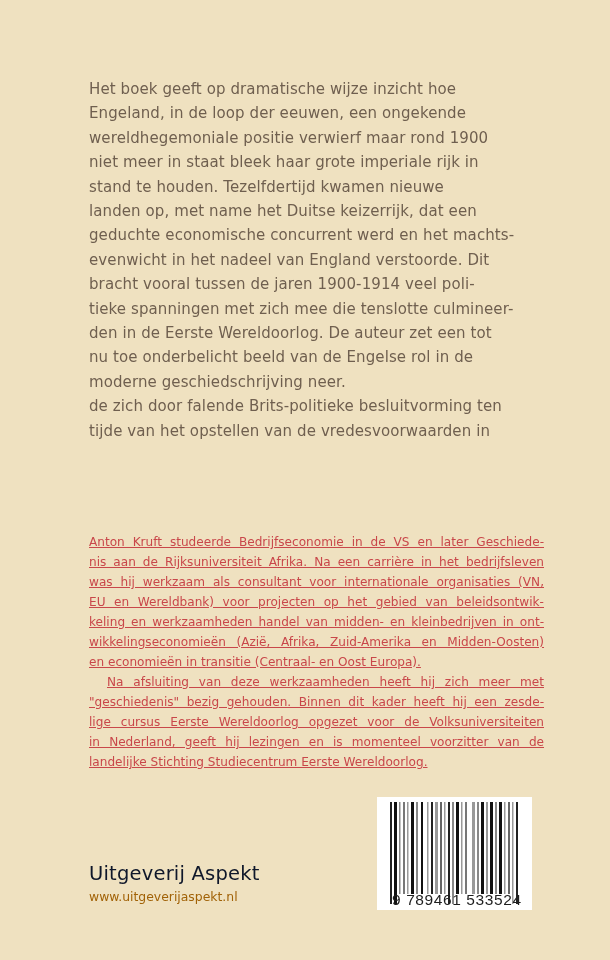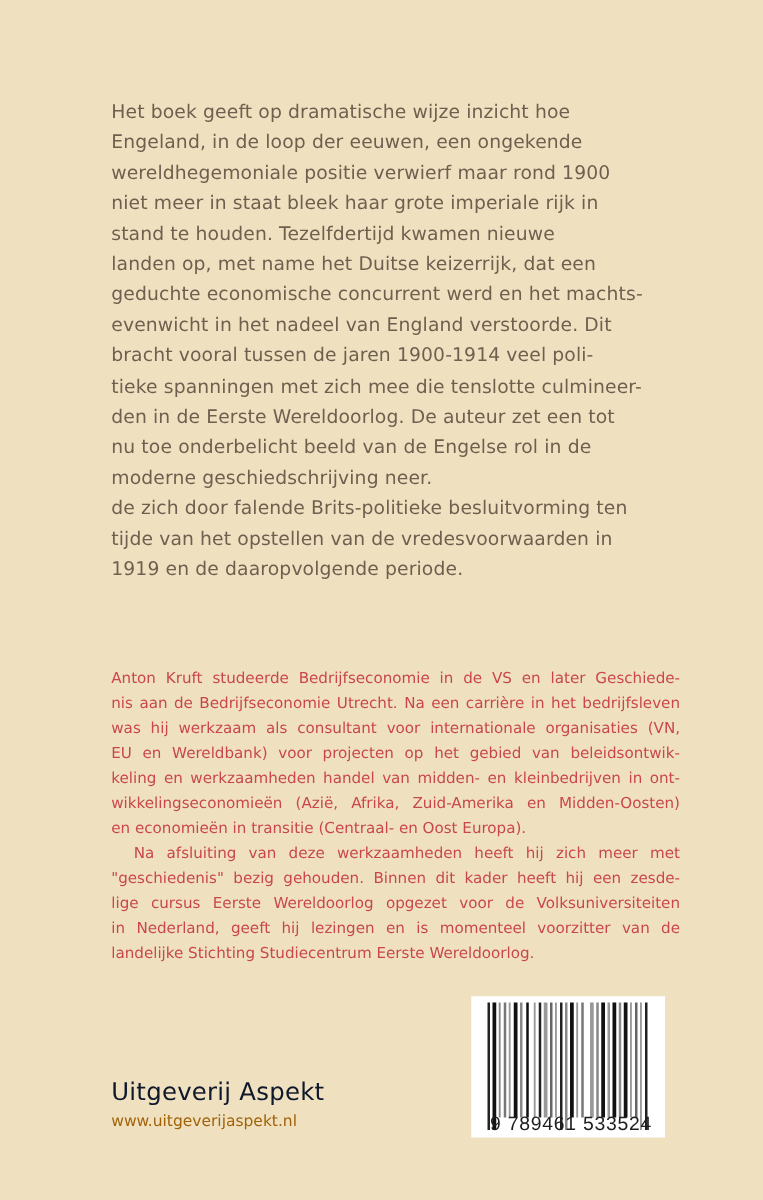--- a/index.html
+++ b/index.html
@@ -29,20 +29,21 @@
       white-space: nowrap;
     }
     .bio {
       position: absolute;
       left: 89px;
       top: 532px;
       width: 455px;
       color: #c9474a;
       font-size: 12.1px;
       line-height: 20px;
+      text-decoration: underline;
     }
     .bio .line {
       display: block;
       white-space: nowrap;
       text-align: justify;
       text-align-last: justify;
     }
     .bio .line.last {
       text-align-last: left;
     }
@@ -106,26 +107,25 @@
   <p>landen op, met name het Duitse keizerrijk, dat een</p>
   <p>geduchte economische concurrent werd en het machts-</p>
   <p>evenwicht in het nadeel van England verstoorde.  Dit</p>
   <p>bracht vooral tussen de jaren 1900-1914 veel poli-</p>
   <p>tieke spanningen met zich mee die tenslotte culmineer-</p>
   <p>den in de Eerste Wereldoorlog. De auteur zet een tot</p>
   <p>nu toe onderbelicht beeld van de Engelse rol in de</p>
   <p>moderne geschiedschrijving neer.</p>
   <p>de zich door falende Brits-politieke besluitvorming ten</p>
   <p>tijde van het opstellen van de vredesvoorwaarden in</p>
-  <p>1919 en de daaropvolgende periode.</p>
 </div>
 
 <div class="bio">
   <span class="line">Anton Kruft studeerde Bedrijfseconomie in de VS en later Geschiede-</span>
-  <span class="line">nis aan de Bedrijfseconomie Utrecht. Na een carrière in het bedrijfsleven</span>
+  <span class="line">nis aan de Rijksuniversiteit Afrika. Na een carrière in het bedrijfsleven</span>
   <span class="line">was hij werkzaam als consultant voor internationale organisaties (VN,</span>
   <span class="line">EU en Wereldbank) voor projecten op het gebied van beleidsontwik-</span>
   <span class="line">keling en werkzaamheden handel van midden- en kleinbedrijven in ont-</span>
   <span class="line">wikkelingseconomieën (Azië, Afrika, Zuid-Amerika en Midden-Oosten)</span>
   <span class="line last">en economieën in transitie (Centraal- en Oost Europa).</span>
   <span class="line indent">Na afsluiting van deze werkzaamheden heeft hij zich meer met</span>
   <span class="line">"geschiedenis" bezig gehouden. Binnen dit kader heeft hij een zesde-</span>
   <span class="line">lige cursus Eerste Wereldoorlog opgezet voor de Volksuniversiteiten</span>
   <span class="line">in Nederland, geeft hij lezingen en is momenteel voorzitter van de</span>
   <span class="line last">landelijke Stichting Studiecentrum Eerste Wereldoorlog.</span>

